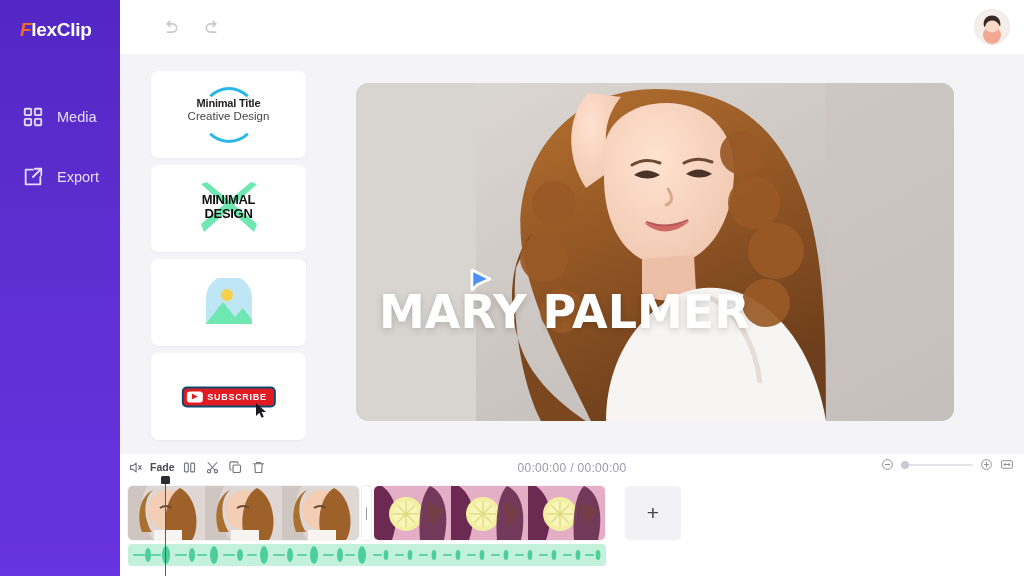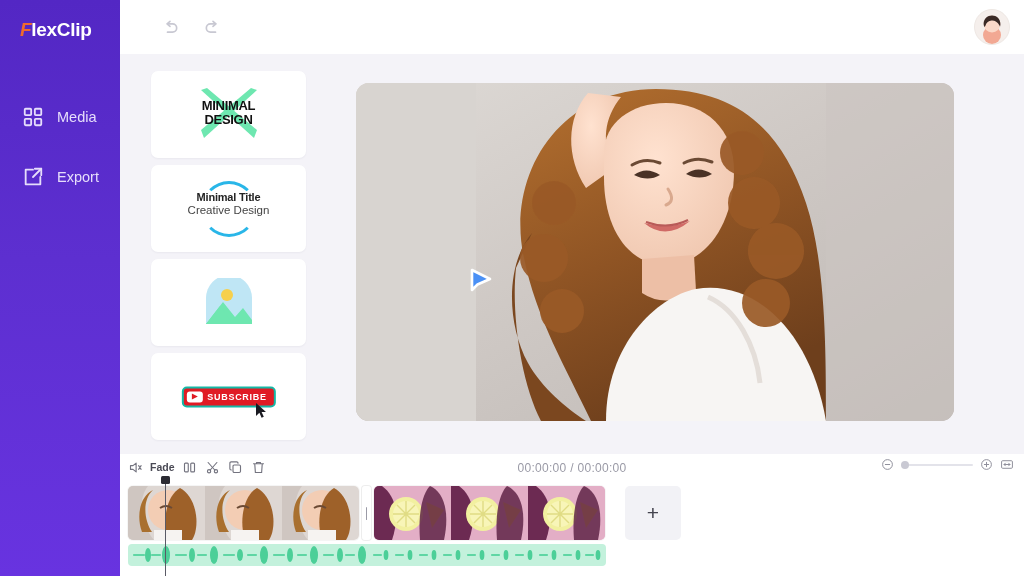--- a/index.html
+++ b/index.html
@@ -86,21 +86,21 @@
   .thumb.t1 .l2 { font-size: 11.5px; color: #444; margin-top: 1px; }
   .thumb.t2 .brush {
     position: absolute; left: 50%; top: 50%; transform: translate(-50%,-50%);
     width: 70px; height: 58px;
   }
   .thumb.t2 .txt { position: absolute; left: 0; right: 0; top: 28px; text-align: center;
      font-weight: 900; font-size: 13px; color: #111; line-height: 14px; letter-spacing: -.3px;}
   .thumb.t3 .pic { position: absolute; left: 50%; top: 50%; transform: translate(-50%,-50%); }
   .thumb.t4 .sub {
     position: absolute; left: 50%; top: 50%; transform: translate(-50%,-50%);
-    background: #e01b24; border: 2px solid #14b8a6; border-radius: 5px;
+    background: #e01b24; border: 2px solid #0c4a6e; border-radius: 5px;
     height: 21px; display: flex; align-items: center; padding: 0 7px 0 3px; gap: 5px;
   }
   .thumb.t4 .ytpill {
     width: 16px; height: 11px; background: #fff; border-radius: 3px;
     display: flex; align-items: center; justify-content: center;
   }
   .thumb.t4 .ytpill .tri {
     width: 0; height: 0; border-left: 6px solid #e01b24;
     border-top: 3.5px solid transparent; border-bottom: 3.5px solid transparent;
   }
@@ -240,36 +240,36 @@
         <circle cx="17" cy="14" r="8.4" fill="#fbd9c9"></circle>
         <path d="M8.6 14c0-5 3.8-8.4 8.4-8.4S25.4 9 25.4 14c0 1.6-.4 2.6-.4 2.6S22.6 10 16.5 10.6c-3 .3-5 2.2-6.1 5.1-.6 1.5-1.3 2.1-1.8-1.7z" fill="#3a2a26"></path>
       </svg>
     </div>
   </div>
 
   <div class="workarea">
 
     <div class="thumbs">
 
-      <div class="thumb t2">
-        <svg class="brush" viewBox="0 0 70 58">
-          <path d="M7 4 L60 52 L63 44 L13 2 Z" fill="#6ee7b0"></path>
-          <path d="M63 4 L10 52 L7 44 L57 2 Z" fill="#6ee7b0"></path>
-        </svg>
-        <div class="txt">
-          <div>MINIMAL</div>
-          <div>DESIGN</div>
-        </div>
-      </div>
-
       <div class="thumb t1">
         <div class="ring"></div>
         <div class="txt">
           <div class="l1">Minimal Title</div>
           <div class="l2">Creative Design</div>
+        </div>
+      </div>
+
+      <div class="thumb t2">
+        <svg class="brush" viewBox="0 0 70 58">
+          <path d="M7 4 L60 52 L63 44 L13 2 Z" fill="#6ee7b0"></path>
+          <path d="M63 4 L10 52 L7 44 L57 2 Z" fill="#6ee7b0"></path>
+        </svg>
+        <div class="txt">
+          <div>MINIMAL</div>
+          <div>DESIGN</div>
         </div>
       </div>
 
       <div class="thumb t3">
         <svg class="pic" width="58" height="50" viewBox="0 0 58 50">
           <path d="M6 46 V20 a23 23 0 0 1 46 0 V46 Z" fill="#bfe6f5"></path>
           <circle cx="27" cy="17" r="6" fill="#f6d04d"></circle>
           <path d="M6 46 L23 24 L35 39 L43 30 L52 42 V46 Z" fill="#6ee7b0"></path>
           <path d="M6 46 L20 28 L33 46 Z" fill="#6ee7b0"></path>
         </svg>
@@ -335,20 +335,21 @@
           <circle cx="398" cy="120" r="26"></circle>
             <circle cx="420" cy="168" r="28"></circle>
           <circle cx="410" cy="220" r="24"></circle>
             <circle cx="386" cy="70" r="22"></circle>
           <circle cx="198" cy="120" r="22"></circle>
             <circle cx="188" cy="175" r="24"></circle>
           <circle cx="206" cy="228" r="22"></circle>
         </g>
       </svg>
 
+      <div class="ov-name">MARY PALMER</div>
 
       <svg class="canvas-cursor" width="26" height="30" viewBox="0 0 26 30">
         <path d="M4 3 L4 23 L9.5 17.5 L22 12 Z" fill="#4a90f5" stroke="#ffffff" stroke-width="2.6" stroke-linejoin="round"></path>
       </svg>
     </div>
   </div>
 
   <div class="timeline">
 
     <div class="tl-toolbar">

